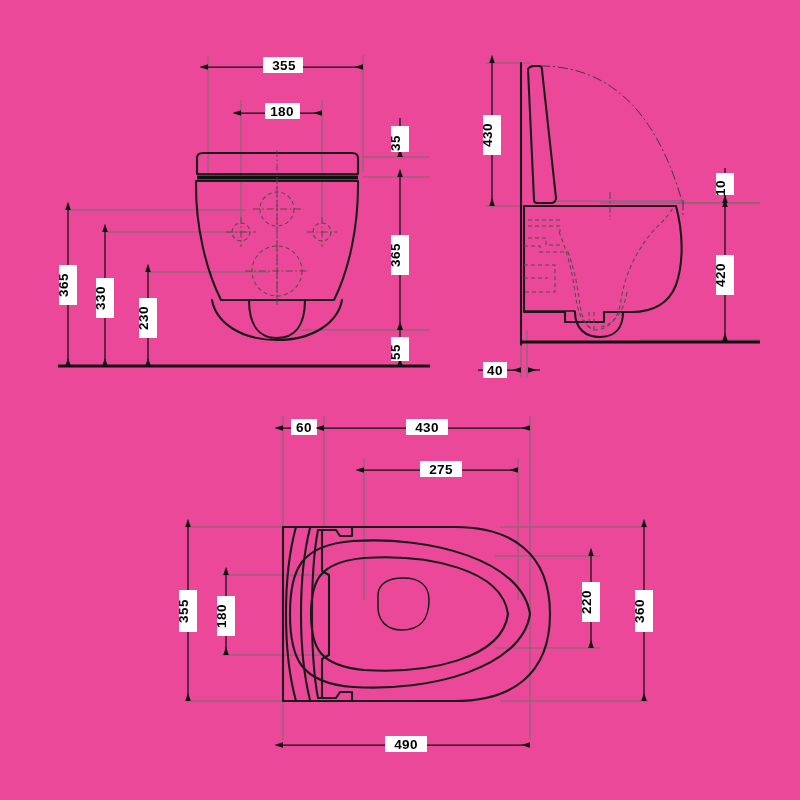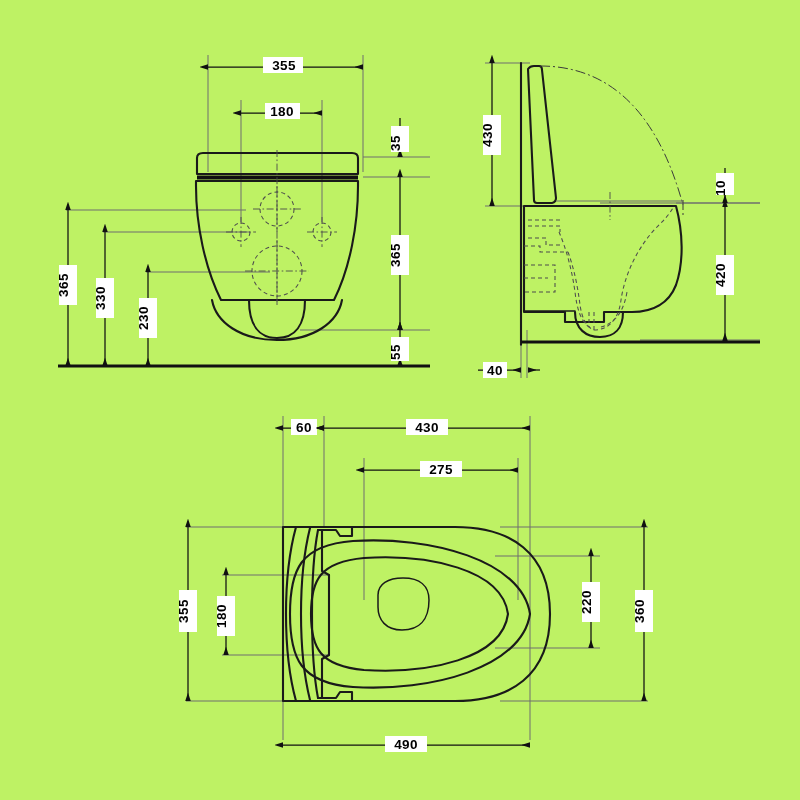--- a/index.html
+++ b/index.html
@@ -8,21 +8,21 @@
     padding: 0;
     background: #ffffff;
   }
   body {
     font-family: "Liberation Sans", sans-serif;
   }
   #sheet {
     position: relative;
     width: 800px;
     height: 800px;
-    background: #bef264;
+    background: #ec4899;
     overflow: hidden;
   }
   #drawing {
     position: absolute;
     top: 0;
     left: 0;
     width: 800px;
     height: 800px;
   }
   

